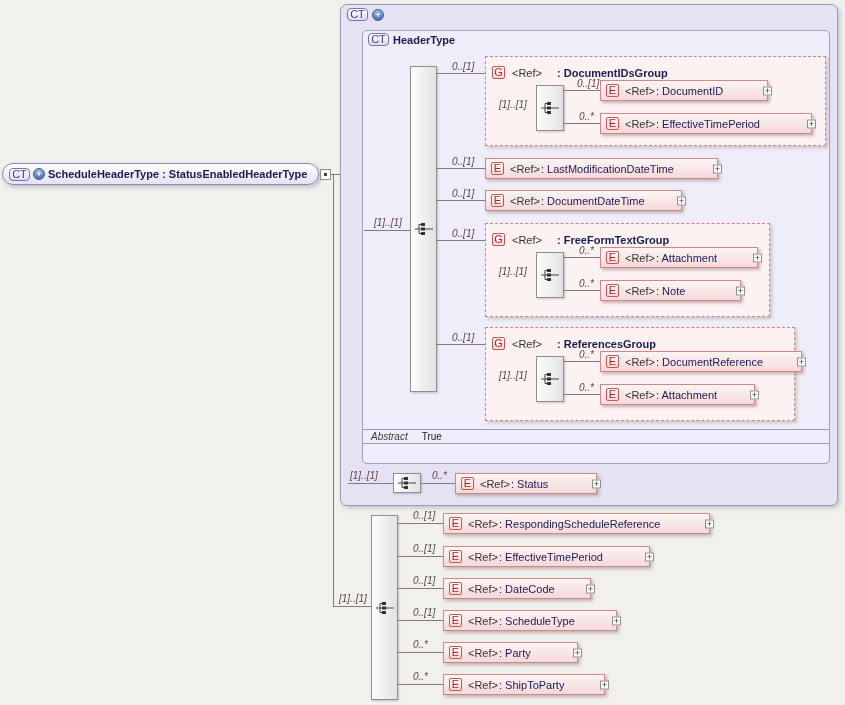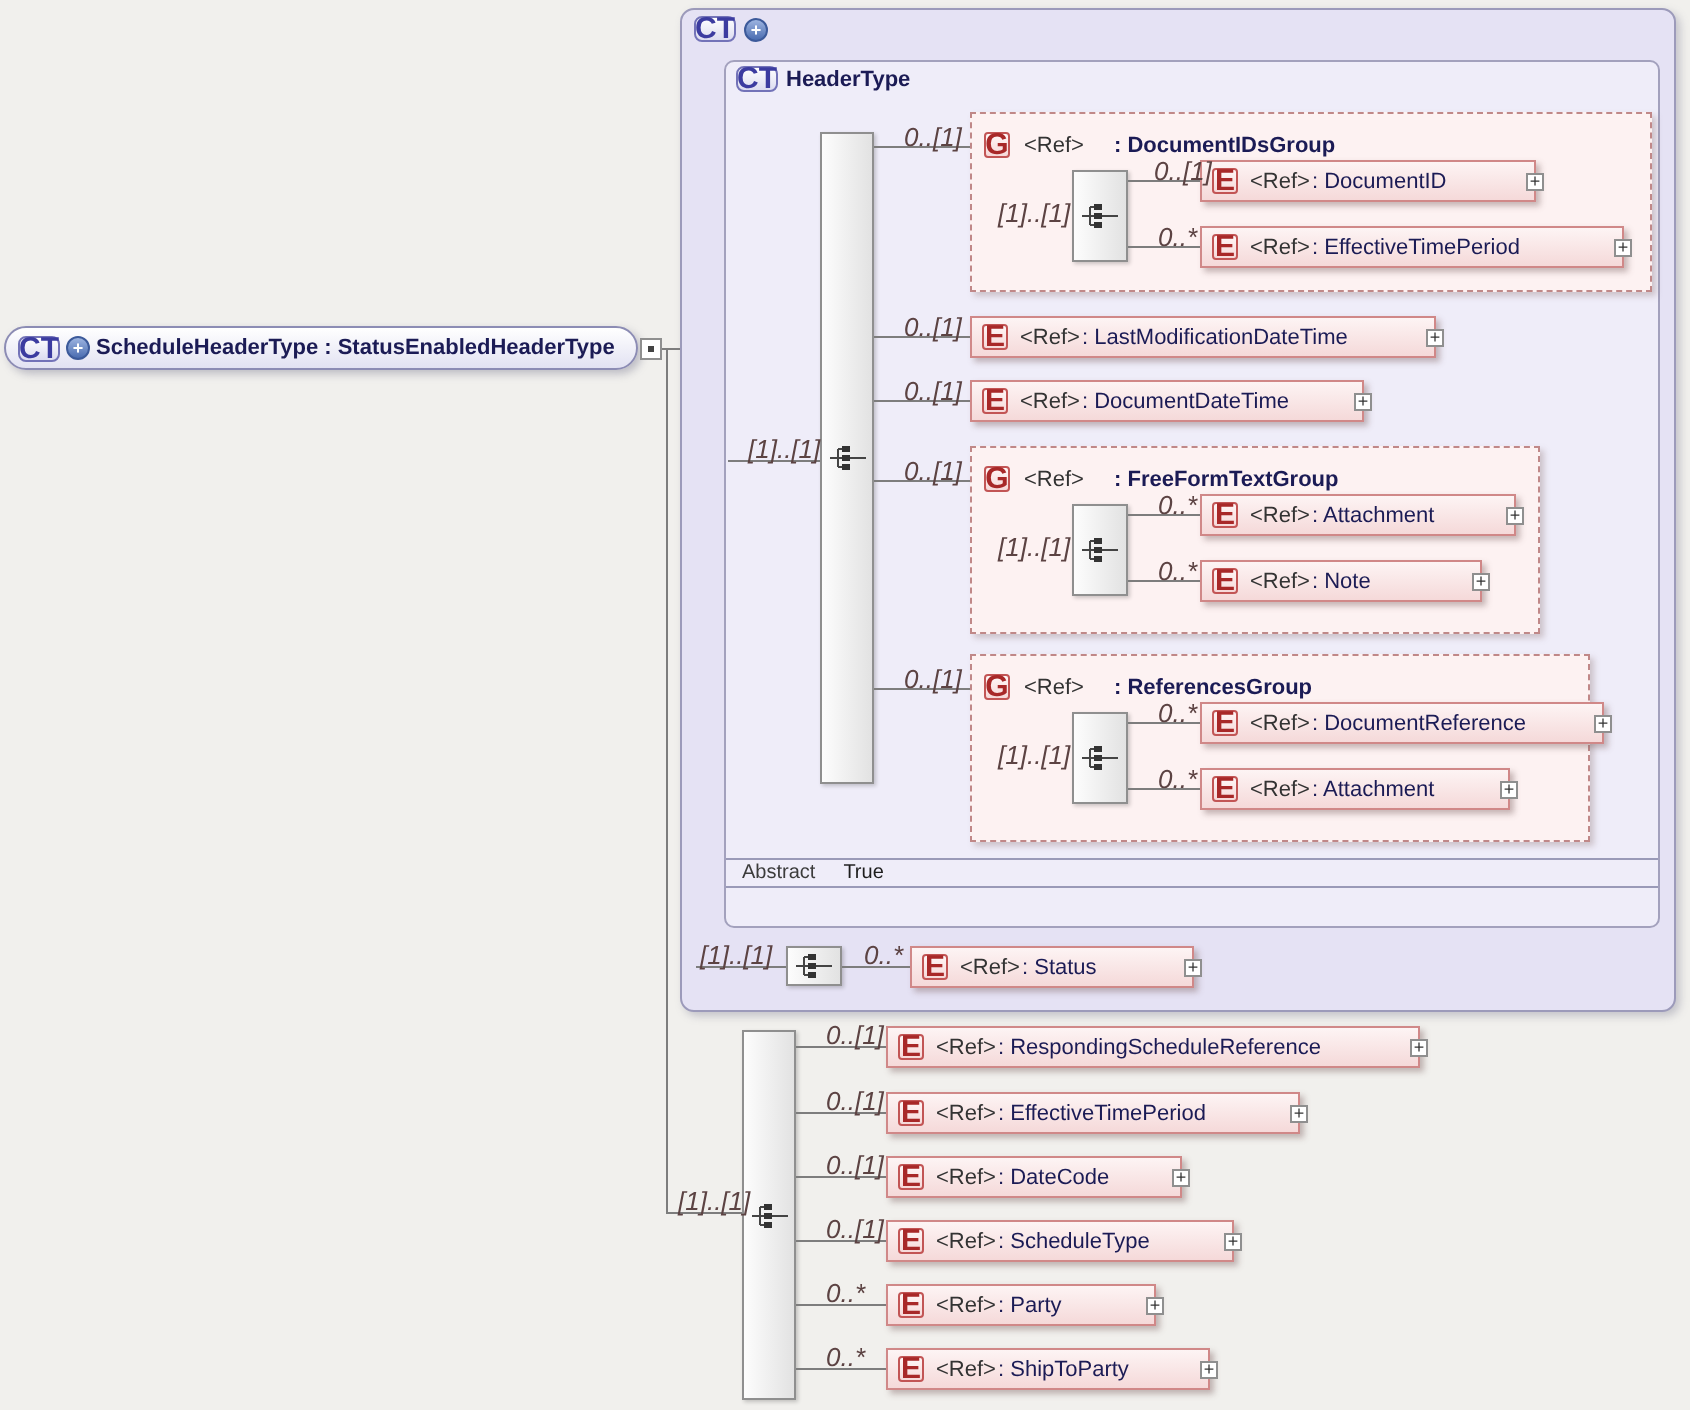--- a/index.html
+++ b/index.html
@@ -15,21 +15,21 @@
     position:absolute; border:1px solid #9c9aba; border-radius:7px;
     background:#e5e2f4; box-shadow:2px 2px 4px rgba(110,110,135,.35);
   }
   .ctbox.inner{ background:#efedf9; border-radius:5px; box-shadow:none; border-color:#a3a1bd; }
   .boxtitle{
     position:absolute; display:flex; align-items:center; gap:4px;
     white-space:nowrap; font-weight:bold; font-size:11px; color:#1b1b55;
   }
   .badge{
     display:inline-flex; align-items:center; justify-content:center;
-    font-weight:bold; font-size:15px; flex:none; line-height:1;
+    font-weight:normal; font-size:11px; flex:none; line-height:1;
   }
   .badge-ct{
     width:21px; height:13px; border:1px solid #7373b8; border-radius:4px;
     background:linear-gradient(#ffffff,#dcdcf0); color:#3c3ca0;
   }
   .badge-eg{
     width:13px; height:13px; border:1px solid #c25555; border-radius:2px;
     background:linear-gradient(#fff6f6,#f6d8d8); color:#a82828;
   }
   .derive{
@@ -74,25 +74,25 @@
     display:flex; align-items:center; justify-content:center;
     color:#333; font-size:9px; line-height:1;
   }
   .plus::before{ content:"+"; }
   .bar{
     position:absolute; background:linear-gradient(to right,#fdfdfd,#e2e2e2);
     border:1px solid #8f8f8f; display:flex; align-items:center; justify-content:center;
     box-shadow:1px 1px 2px rgba(0,0,0,.2);
   }
   .card{
-    position:absolute; font-size:13px; font-style:italic; color:#5c4343; white-space:nowrap;
+    position:absolute; font-size:10px; font-style:italic; color:#5c4343; white-space:nowrap;
   }
   .sep{ position:absolute; height:1px; background:#9a9ab8; }
   .meta{ position:absolute; display:flex; gap:14px; font-size:10px; white-space:nowrap; }
-  .meta .lbl{ color:#3c3c3c; }
+  .meta .lbl{ font-style:italic; color:#3c3c3c; }
   .meta .val{ font-weight:normal; color:#1d1d1d; }
   .annot{ position:absolute; font-size:10px; font-style:italic; color:#44446a; white-space:nowrap; }
 </style>
 </head>
 <body>
 
 <div id="canvas">
 
   <div class="ctbox" style="left:340px;top:4px;width:498px;height:502px"></div>
   <div class="ctbox inner" style="left:362px;top:30px;width:468px;height:434px"></div>

